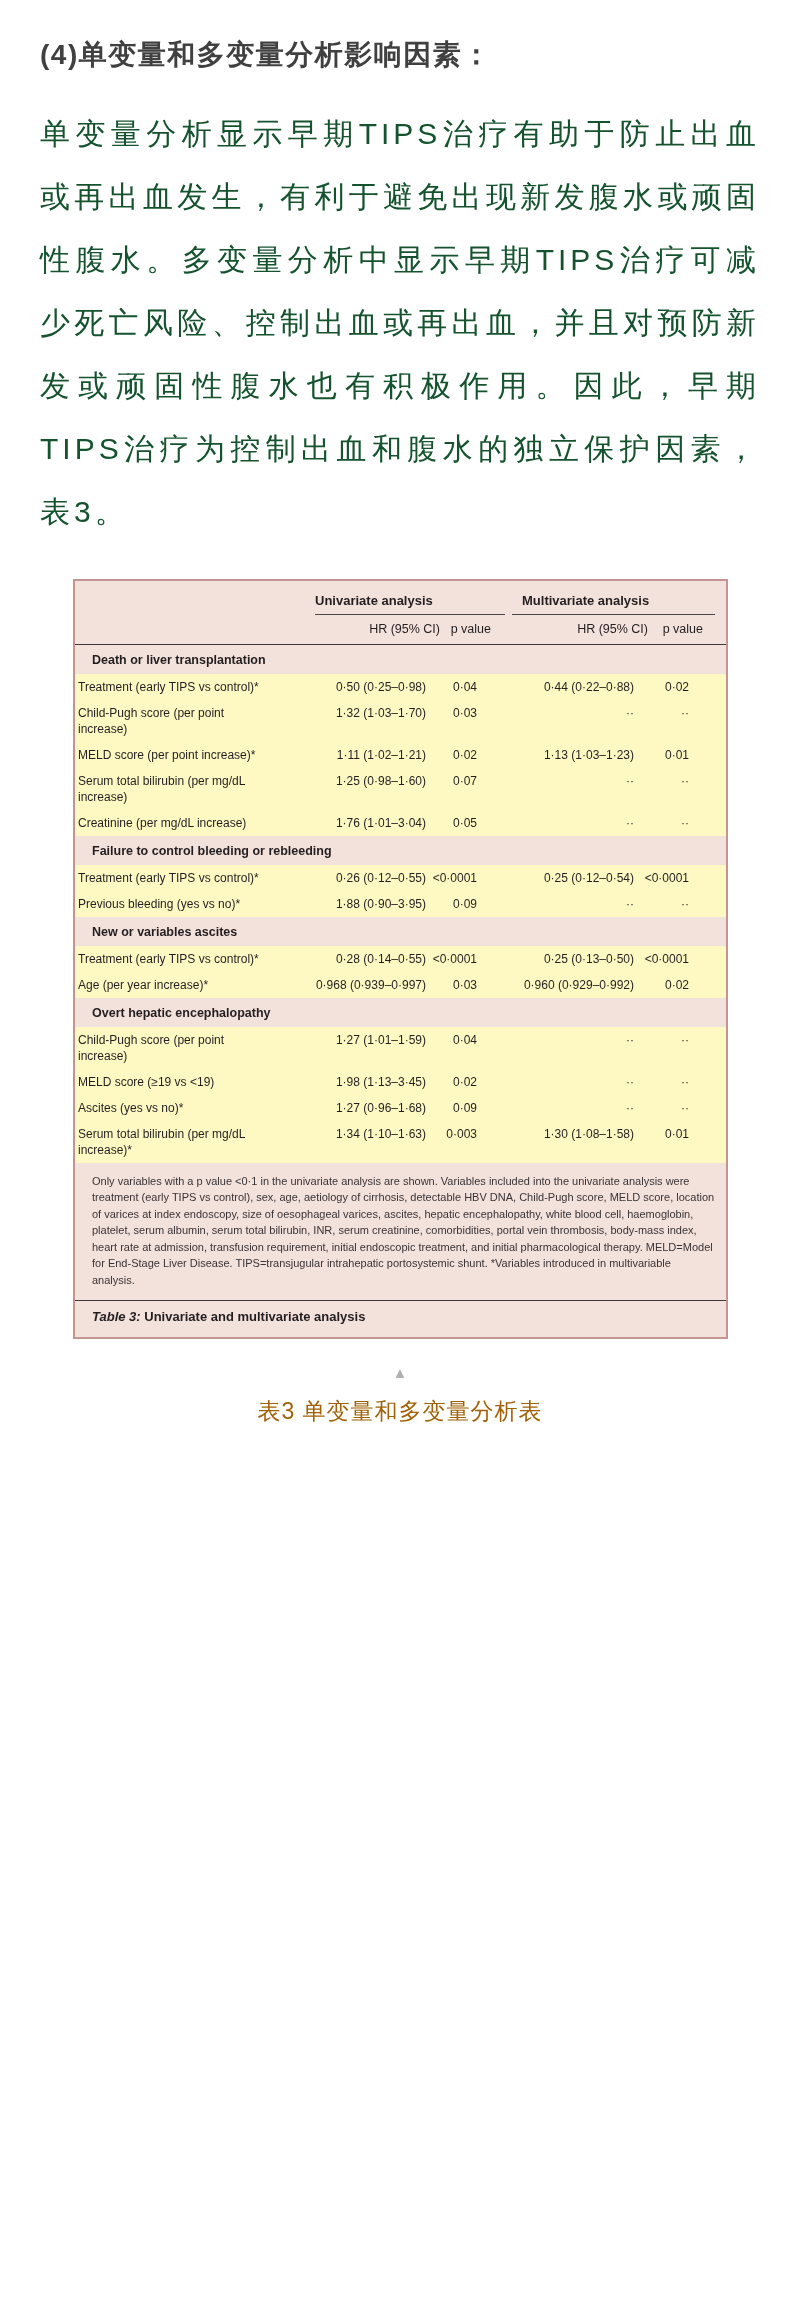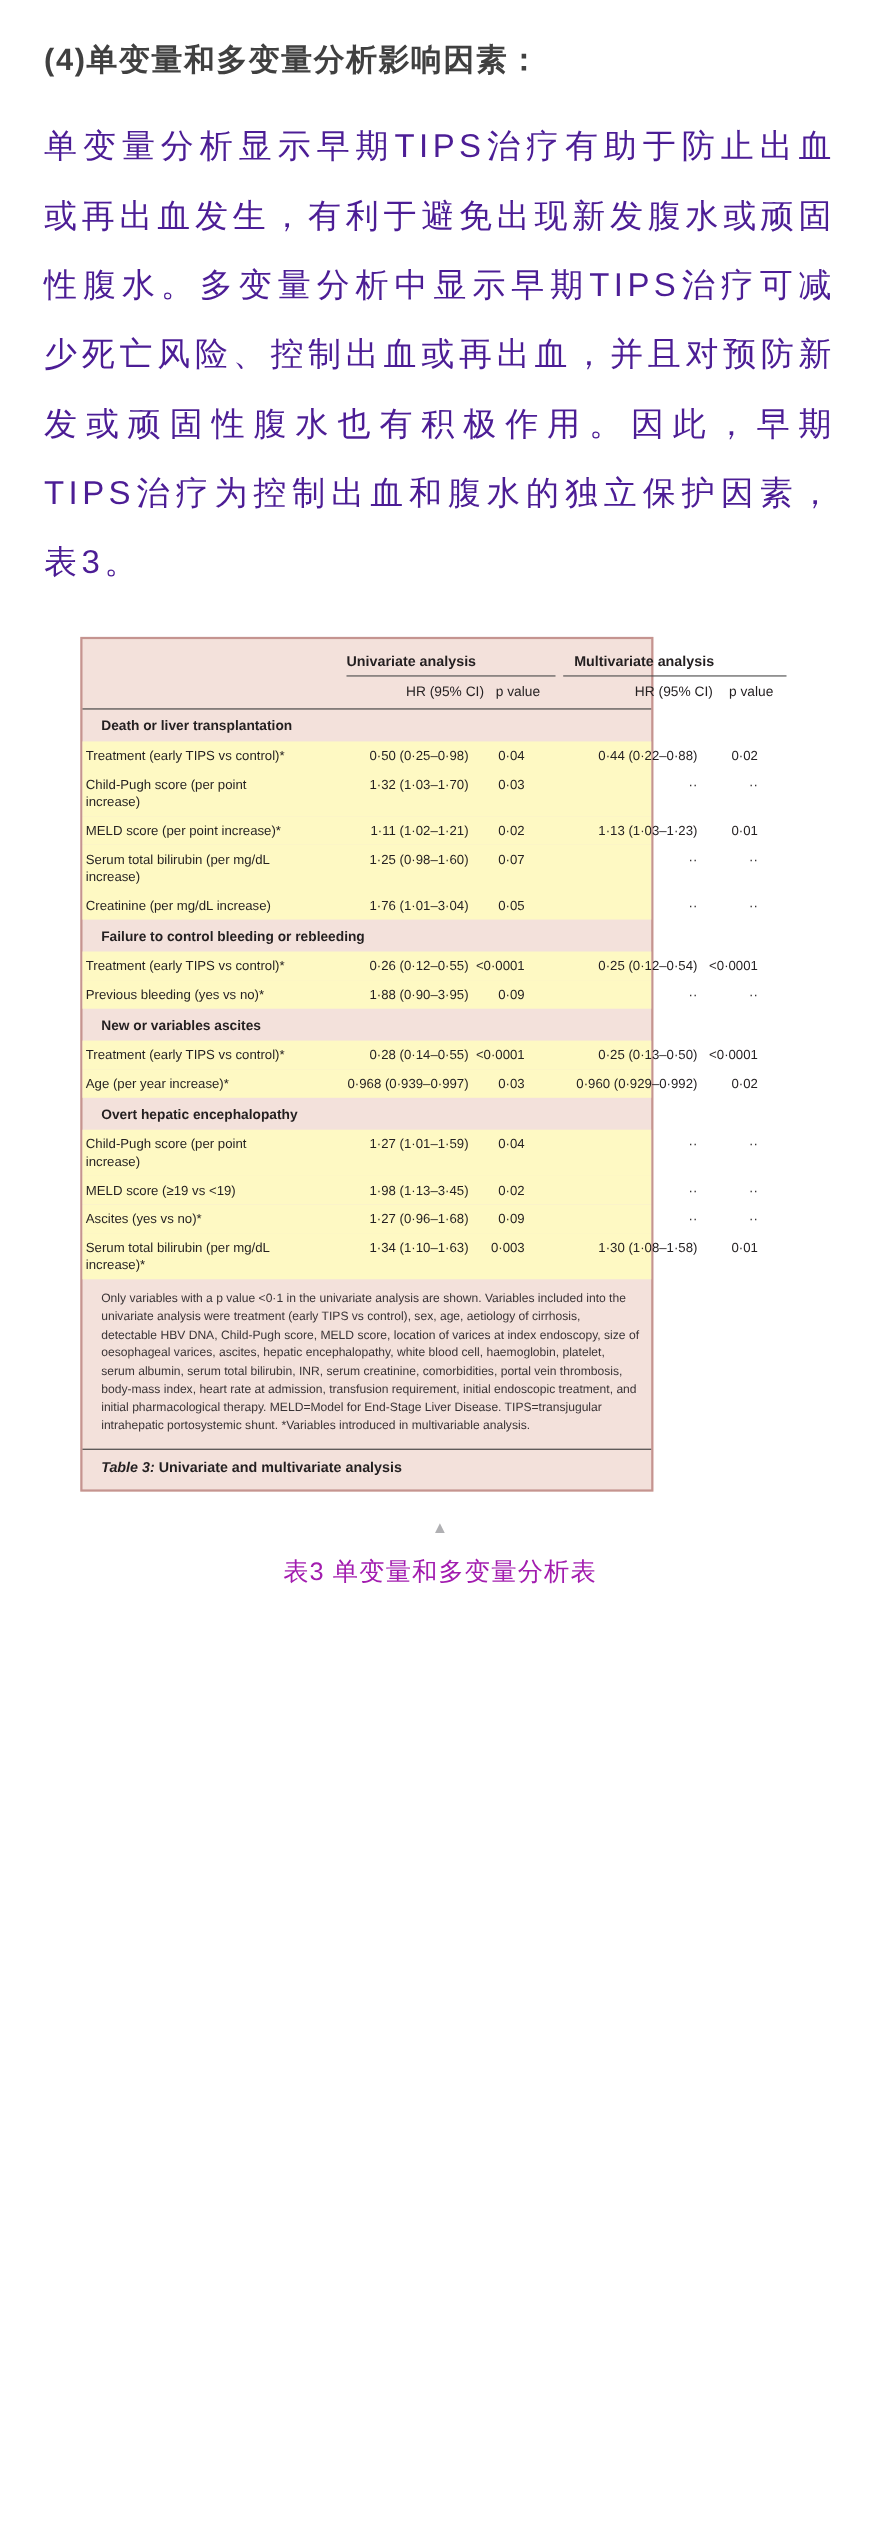--- a/index.html
+++ b/index.html
@@ -18,36 +18,36 @@
     font-weight:700;
     color:#404040;
     letter-spacing:1.5px;
     line-height:1.2;
   }
   .body-text{
     margin:30px 0 0 0;
     font-size:30px;
     line-height:63px;
     letter-spacing:4px;
-    color:#4c1d95;
+    color:#14532d;
     text-align:justify;
     text-justify:inter-character;
   }
   .body-text.second{margin-top:48px;}
 
   
   :root{
     --table-bg:#f3e1db;
     --table-border:#c59490;
     --rule:#3b3b3b;
     --tbl-text:#231f20;
   }
   figure{margin:36px 0 0 33px;padding:0;}
   .lancet-table{
-    width:521px;
+    width:655px;
     box-sizing:border-box;
     background:var(--table-bg);
     border:2px solid var(--table-border);
     padding:12px 11px 0 17px;
     font-size:12px;
     color:var(--tbl-text);
     line-height:16px;
   }
   .group-row{
     display:grid;
@@ -115,21 +115,21 @@
     margin-top:26px;
     text-align:center;
     font-size:15px;
     color:#b0b0b3;
     line-height:1;
   }
   .fig-caption{
     margin-top:16px;
     text-align:center;
     font-size:23px;
-    color:#a21caf;
+    color:#a16207;
     letter-spacing:1px;
   }
 </style>
 </head>
 <body>
 
 <div class="page">
 
   <h2 class="heading">(4)单变量和多变量分析影响因素：</h2>
 

